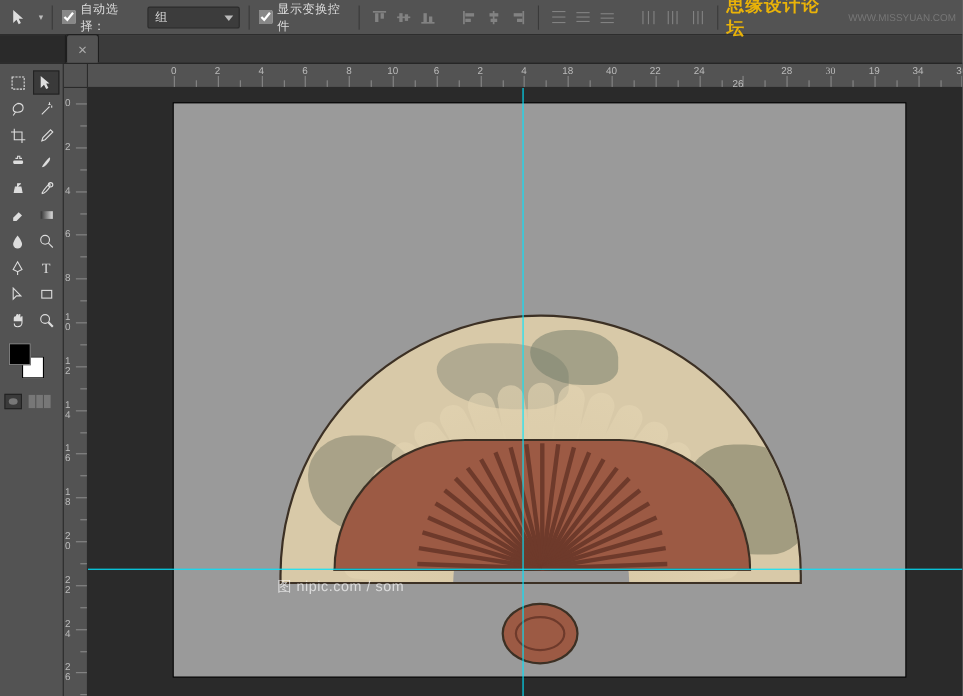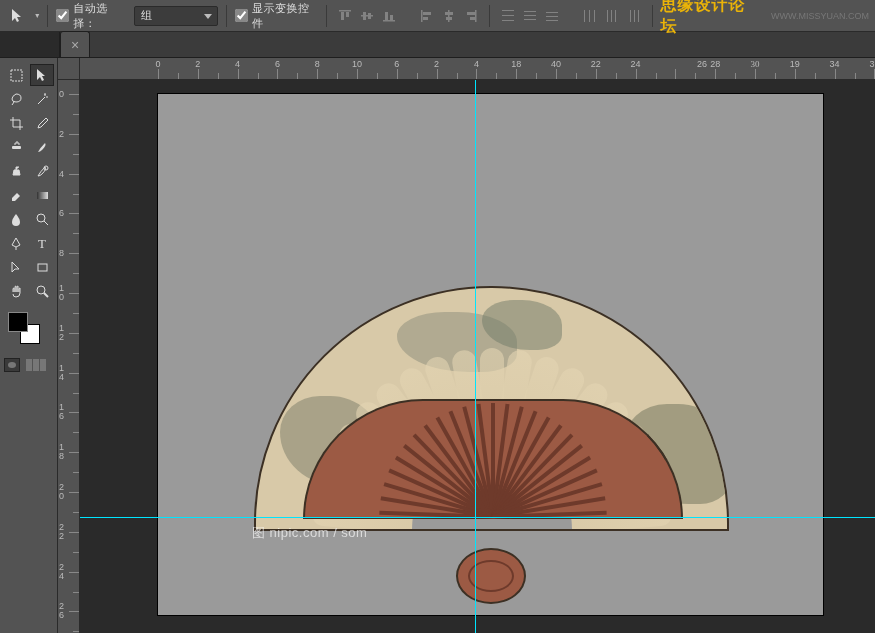--- a/index.html
+++ b/index.html
@@ -369,21 +369,21 @@
           <div class="tick-h major" style="left: 476px;"></div>
           <div class="tick-h-label" style="left: 476px;">40</div>
           <div class="tick-h" style="left: 495.9px;"></div>
           <div class="tick-h major" style="left: 515.8px;"></div>
           <div class="tick-h-label" style="left: 515.8px;">22</div>
           <div class="tick-h" style="left: 535.7px;"></div>
           <div class="tick-h major" style="left: 555.6px;"></div>
           <div class="tick-h-label" style="left: 555.6px;">24</div>
           <div class="tick-h" style="left: 575.5px;"></div>
           <div class="tick-h major" style="left: 595.4px;"></div>
-          <div class="tick-h-label" style="left: 622px;">26</div>
+          <div class="tick-h-label" style="left: 591px; margin-top: 12px;">26</div>
           <div class="tick-h" style="left: 615.3px;"></div>
           <div class="tick-h major" style="left: 635.2px;"></div>
           <div class="tick-h-label" style="left: 635.2px; text-align: right;">28</div>
           <div class="tick-h" style="left: 655.1px;"></div>
           <div class="tick-h major" style="left: 675px;"></div>
           <div class="tick-h-label" style="left: 675px; font-family: Liberation Serif, serif;">30</div>
           <div class="tick-h" style="left: 694.9px;"></div>
           <div class="tick-h major" style="left: 714.8px;"></div>
           <div class="tick-h-label" style="left: 714.8px;">19</div>
           <div class="tick-h" style="left: 734.7px;"></div>

